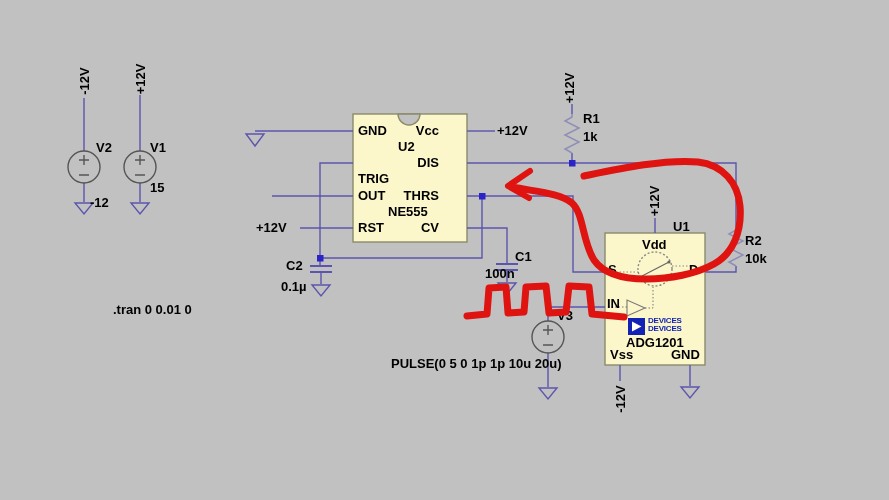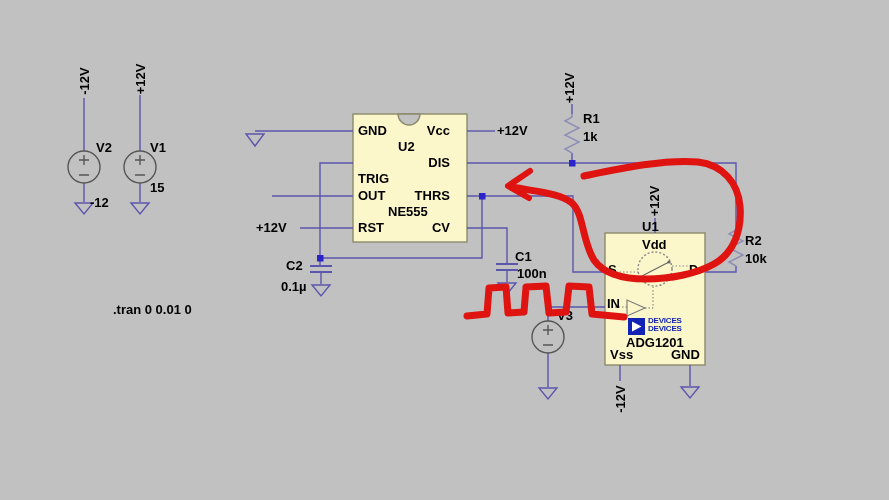--- a/index.html
+++ b/index.html
@@ -14,21 +14,21 @@
   #annotation-svg{z-index:3;pointer-events:none;}
   .lbl{
     position:absolute;z-index:2;font-weight:bold;font-size:13px;
     line-height:1;white-space:nowrap;letter-spacing:0;
   }
   .rot{
     position:absolute;z-index:2;font-weight:bold;font-size:13px;
     line-height:1;white-space:nowrap;
     transform:translate(-50%,-50%) rotate(-90deg);
   }
-  .pin-r{right:439px;text-align:center;}
+  .pin-r{right:450px;text-align:center;}
   .logo-txt{
     position:absolute;z-index:2;font-weight:bold;font-size:8px;
     line-height:1.05;white-space:nowrap;color:#1222b4;letter-spacing:-0.2px;
   }
 </style>
 </head>
 <body>
 
 <div id="stage">
 
@@ -144,43 +144,44 @@
   <div class="lbl pin-r" style="top:189px">THRS</div>
   <div class="lbl pin-r" style="top:221px">CV</div>
   <div class="lbl" style="left:398px;top:140px">U2</div>
   <div class="lbl" style="left:388px;top:205px">NE555</div>
   <div class="lbl" style="left:256px;top:221px">+12V</div>
   <div class="lbl" style="left:497px;top:124px">+12V</div>
 
   <div class="lbl" style="left:286px;top:259px">C2</div>
   <div class="lbl" style="left:281px;top:280px">0.1µ</div>
   <div class="lbl" style="left:515px;top:250px">C1</div>
-  <div class="lbl" style="left:517px;top:267px">100n</div>
+  <div class="lbl" style="left:485px;top:267px">100n</div>
   <div class="rot" style="left:569px;top:88px">+12V</div>
   <div class="lbl" style="left:583px;top:112px">R1</div>
   <div class="lbl" style="left:583px;top:130px">1k</div>
   <div class="lbl" style="left:745px;top:234px">R2</div>
   <div class="lbl" style="left:745px;top:252px">10k</div>
 
   <div class="rot" style="left:654px;top:201px">+12V</div>
-  <div class="lbl" style="left:642px;top:220px">U1</div>
+  <div class="lbl" style="left:673px;top:220px">U1</div>
   <div class="lbl" style="left:642px;top:238px">Vdd</div>
   <div class="lbl" style="left:608px;top:263px">S</div>
   <div class="lbl" style="left:689px;top:263px">D</div>
   <div class="lbl" style="left:607px;top:297px">IN</div>
   <div class="logo-txt" style="left:648px;top:317px">
     <div>DEVICES</div>
     <div>DEVICES</div>
   </div>
   <div class="lbl" style="left:626px;top:336px">ADG1201</div>
   <div class="lbl" style="left:610px;top:348px">Vss</div>
   <div class="lbl" style="left:671px;top:348px">GND</div>
   <div class="rot" style="left:620px;top:399px">-12V</div>
 
   <div class="lbl" style="left:557px;top:309px">V3</div>
+  <div class="lbl" style="left:391px;top:357px">PULSE(0 5 0 1p 1p 10u 20u)</div>
 
   <svg id="annotation-svg" width="889" height="500" viewBox="0 0 889 500">
     <g stroke="#df1310" fill="none" stroke-linecap="round" stroke-linejoin="round">
       <path stroke-width="6" d="M530,171 L508,186 L529,198"></path>
       <path stroke-width="7" d="M512,187 C538,192 560,193 572,203 C584,214 582,241 594,260
                C603,273 622,279 646,279 C670,279 696,274 714,264
                C734,253 742,230 740,206 C738,183 723,165 698,162
                C664,159 618,169 584,176"></path>
       <path stroke-width="7" d="M467,316 L487,314 L489,288 L506,287 L508,313 L524,312 L526,287
                L546,286 L549,313 L566,312 L569,286 L589,287 L592,314 L624,317"></path>

